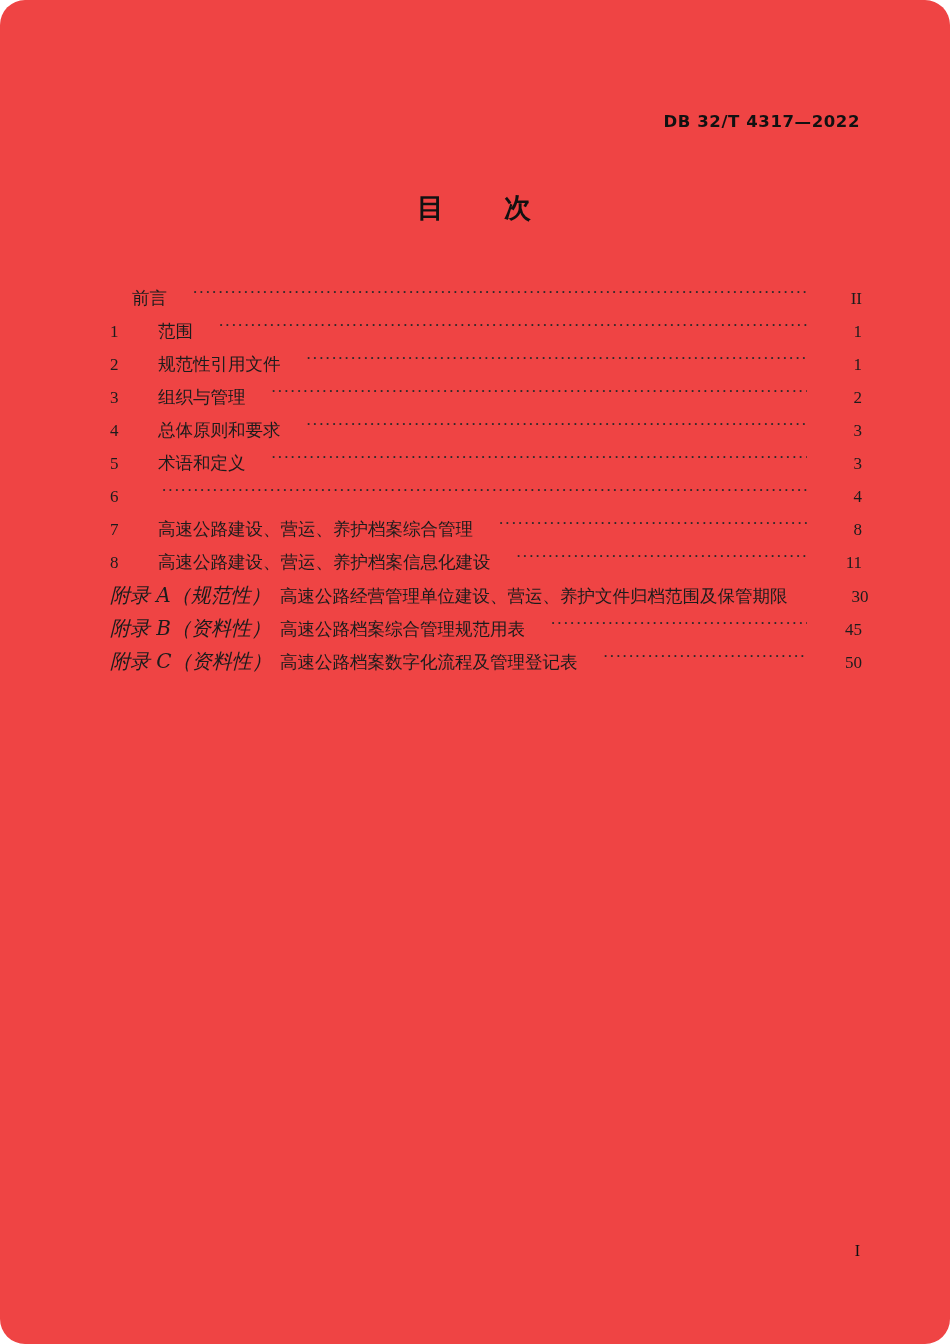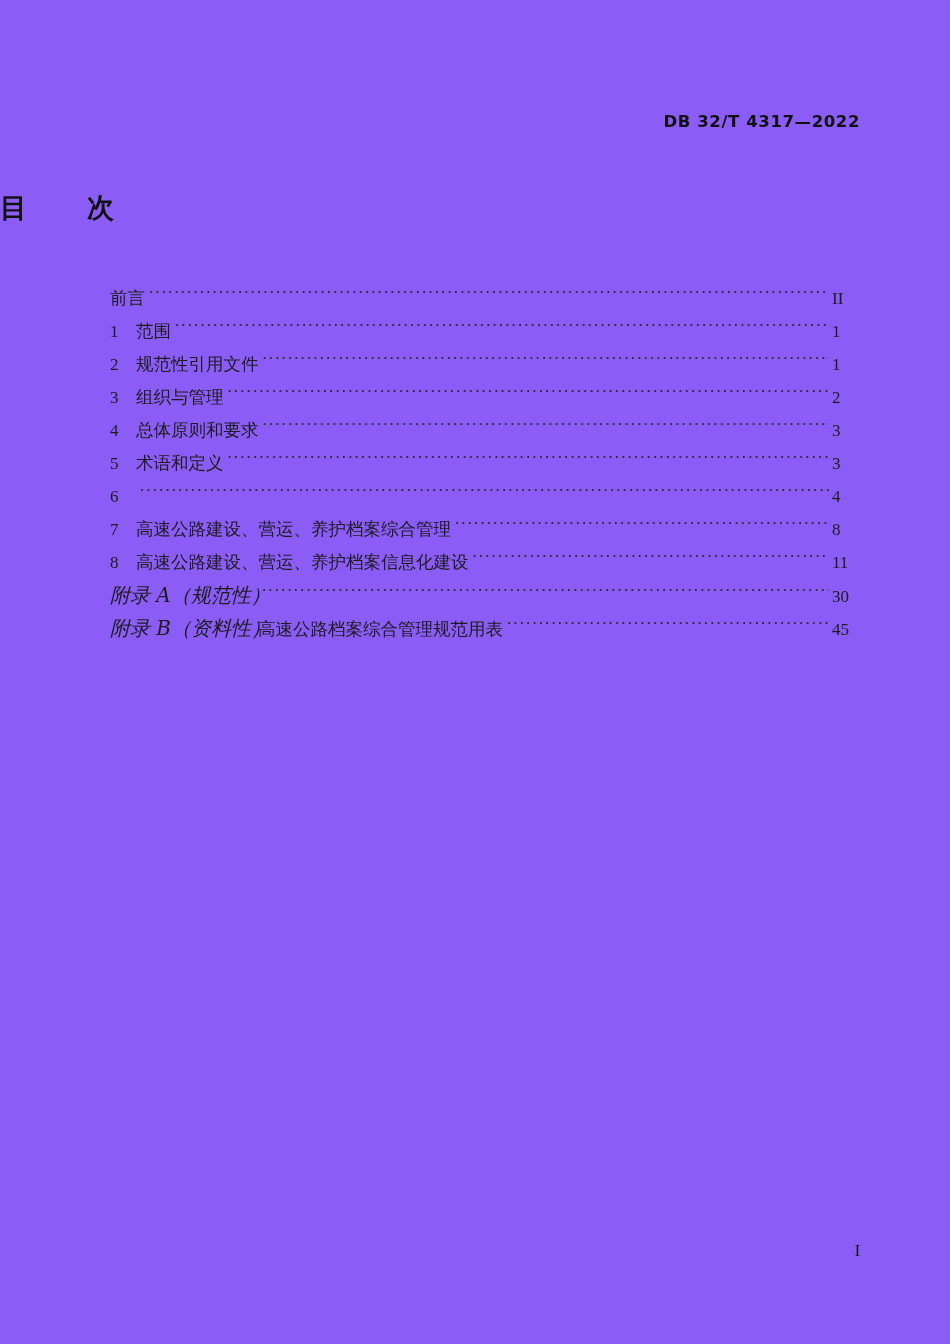--- a/index.html
+++ b/index.html
@@ -10,23 +10,24 @@
   }
   body {
     font-family: "Liberation Serif", "DejaVu Serif", serif;
     color: #1a1a1a;
   }
   .page {
     position: relative;
     width: 950px;
     height: 1344px;
     margin: 0 auto;
-    background: #8b5cf6;
+    background: #ef4444;
     overflow: hidden;
     box-sizing: border-box;
+    border-radius: 25px;
   }
 
   
   .doc-header {
     position: absolute;
     top: 112px;
     left: 90px;
     right: 90px;
     text-align: right;
     font-family: "DejaVu Sans", "Liberation Sans", sans-serif;
@@ -36,21 +37,21 @@
     color: #111111;
     white-space: pre;
   }
 
   
   .toc-title {
     position: absolute;
     top: 190px;
     left: 0;
     right: 0;
-    text-align: left;
+    text-align: center;
     font-family: "DejaVu Serif", "Liberation Serif", serif;
     font-size: 27px;
     font-weight: bold;
     letter-spacing: 2px;
     color: #111111;
     white-space: pre;
   }
 
   
   .toc {
@@ -60,20 +61,21 @@
     width: 752px;
   }
   .toc-entry {
     display: flex;
     align-items: baseline;
     height: 33px;
     font-size: 17.5px;
     line-height: 33px;
     color: #1c1c1c;
     white-space: nowrap;
+    gap: 22px;
   }
 
   
   .entry-num {
     flex: 0 0 auto;
     width: 26px;
     font-family: "Liberation Serif", "DejaVu Serif", serif;
     font-size: 17px;
     color: #1c1c1c;
   }
@@ -114,20 +116,21 @@
     color: #2a2a2a;
     white-space: nowrap;
     position: absolute;
     left: 0;
     bottom: 0;
     width: 2000px;
   }
   .entry-page {
     flex: 0 0 auto;
     width: 30px;
+    text-align: right;
     font-family: "Liberation Serif", "DejaVu Serif", serif;
     font-size: 17px;
     color: #1c1c1c;
   }
 
   
   .doc-footer {
     position: absolute;
     bottom: 84px;
     left: 90px;
@@ -196,26 +199,33 @@
         <span class="entry-page">8</span>
       </div>
       <div class="toc-entry">
         <span class="entry-num">8</span>
         <span class="entry-label">高速公路建设、营运、养护档案信息化建设</span>
         <span class="leader"></span>
         <span class="entry-page">11</span>
       </div>
       <div class="toc-entry is-annex">
         <span class="entry-num">附录 A（规范性）</span>
+        <span class="entry-label">高速公路经营管理单位建设、营运、养护文件归档范围及保管期限</span>
         <span class="leader"></span>
         <span class="entry-page">30</span>
       </div>
       <div class="toc-entry is-annex">
         <span class="entry-num">附录 B（资料性）</span>
         <span class="entry-label">高速公路档案综合管理规范用表</span>
         <span class="leader"></span>
         <span class="entry-page">45</span>
       </div>
+      <div class="toc-entry is-annex">
+        <span class="entry-num">附录 C（资料性）</span>
+        <span class="entry-label">高速公路档案数字化流程及管理登记表</span>
+        <span class="leader"></span>
+        <span class="entry-page">50</span>
+      </div>
     </div>
 
   <div class="doc-footer">I</div>
 
 </div>
 
 </body></html>

